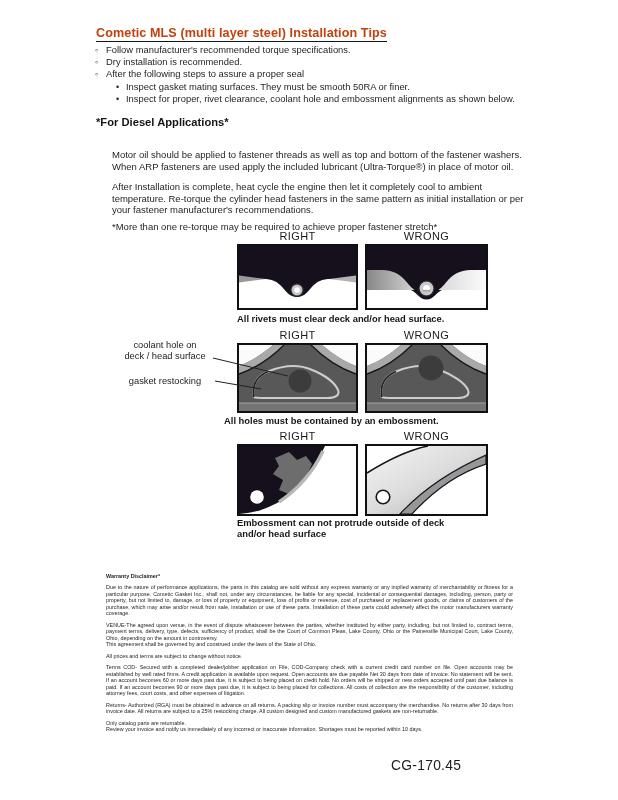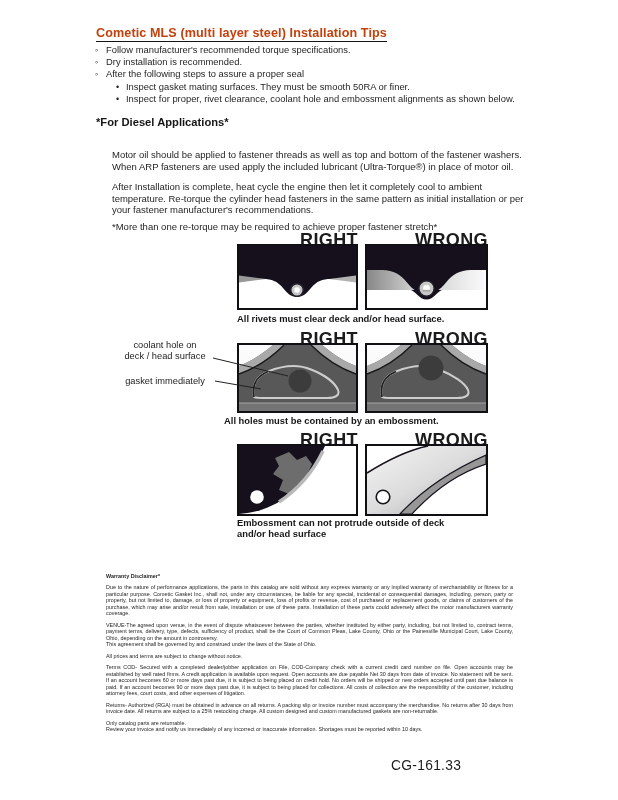--- a/index.html
+++ b/index.html
@@ -9,21 +9,21 @@
   .title{left:96px;top:26px;font-size:12.6px;font-weight:bold;color:#c2410c;
          border-bottom:1.6px solid #141414;padding-bottom:1px;letter-spacing:.1px;}
   .tips{left:95px;top:44px;width:470px;font-size:9.4px;line-height:12.2px;}
   .tip{position:relative;padding-left:11px;}
   .tip::before{content:"\25E6";position:absolute;left:0;top:0;font-size:9px;color:#222;}
   .sub{position:relative;margin-left:21px;padding-left:10px;}
   .sub::before{content:"\2022";position:absolute;left:0;top:0;font-size:9px;color:#222;}
   .dh{left:96px;top:116px;font-size:11.2px;font-weight:bold;color:#161616;}
   .para{left:96px;width:424px;font-size:9.5px;line-height:11.6px;margin:16px;}
   .p1{top:133px;} .p2{top:165px;} .note{top:205px;}
-  .dg-label{top:0;font-size:18px;font-weight:700;color:#1b1b1b;text-align:right;letter-spacing:.4px;}
+  .dg-label{top:0;font-size:11px;font-weight:400;color:#1b1b1b;text-align:center;letter-spacing:.4px;}
   .lblL{left:237px;width:121px;} .lblR{left:365px;width:123px;}
   .dbox{border:2px solid #101014;box-sizing:border-box;background:#fff;}
   .dbox svg{display:block;}
   .bL{left:237px;width:121px;} .bR{left:365px;width:123px;}
   .cap{font-size:9.4px;font-weight:bold;color:#161616;line-height:11px;}
   .ann{font-size:9.3px;color:#1c1c1c;line-height:10.6px;text-align:center;width:96px;left:117px;}
   .overlay{pointer-events:none;z-index:5;}
   .disc{left:106px;top:573px;width:407px;font-size:5.4px;line-height:6.5px;color:#262626;}
   .disc p{margin:0 0 5px 0;text-align:justify;}
   .disc p.tight{margin-bottom:0;}
@@ -86,21 +86,21 @@
   </div>
   <div class="abs cap" style="left:237px;top:313px">All rivets must clear deck and/or head surface.</div>
 
   <div class="abs dg-label lblL" style="top:329px">RIGHT</div>
   <div class="abs dg-label lblR" style="top:329px">WRONG</div>
 
   <div class="abs ann" style="top:340px">
     <div>coolant hole on</div>
     <div>deck / head surface</div>
   </div>
-  <div class="abs ann" style="top:376px">gasket immediately</div>
+  <div class="abs ann" style="top:376px">gasket restocking</div>
 
   <svg class="abs overlay" style="left:210px;top:350px" width="90" height="45">
     <line x1="3" y1="8" x2="78" y2="26" stroke="#222" stroke-width="1"></line>
     <line x1="5" y1="31" x2="51" y2="39" stroke="#222" stroke-width="1"></line>
   </svg>
 
   <div class="abs dbox bL" style="top:343px;height:70px">
     <svg viewBox="0 0 117 66" width="117" height="66">
       <rect width="117" height="66" fill="#585858"></rect>
       <rect y="58" width="117" height="8" fill="#747474"></rect>
@@ -172,15 +172,15 @@
     <p>Due to the nature of performance applications, the parts in this catalog are sold without any express warranty or any implied warranty of merchantability or fitness for a particular purpose.  Cometic Gasket Inc., shall not, under any circumstances, be liable for any special, incidental or consequential damages, including, person, party or property, but not limited to, damage, or loss of property or equipment, loss of profits or revenue, cost of purchased or replacement goods, or claims of customers of the purchase, which may arise and/or result from sale, installation or use of these parts.  Installation of these parts could adversely affect the motor manufacturers warranty coverage.</p>
     <p class="tight">VENUE-The agreed upon venue, in the event of dispute whatsoever between the parties, whether instituted by either party, including, but not limited to, contract terms, payment terms, delivery, type, defects, sufficiency of product, shall be the Court of Common Pleas, Lake County, Ohio or the Painesville Municipal Court, Lake County, Ohio, depending on the amount in controversy.</p>
     <p>This agreement shall be governed by and construed under the laws of the State of Ohio.</p>
     <p>All prices and terms are subject to change without notice.</p>
     <p>Terms COD- Secured with a completed dealer/jobber application on File, COD-Company check with a current credit card number on file.  Open accounts may be established by well rated firms.  A credit application is available upon request.  Open accounts are due payable Net 30 days from date of invoice.  No statement will be sent.  If an account becomes 60 or more days past due, it is subject to being placed on credit hold.  No orders will be shipped or new orders accepted until past due balance is paid.  If an account becomes 90 or more days past due, it is subject to being placed for collections.  All costs of collection are the responsibility of the customer, including attorney fees, court costs, and other expenses of litigation.</p>
     <p>Returns- Authorized (RGA) must be obtained in advance on all returns.  A packing slip or invoice number must accompany the merchandise.  No returns after 30 days from invoice date.  All returns are subject to a 25% restocking charge.  All custom designed and custom manufactured gaskets are non-returnable.</p>
     <p class="tight">Only catalog parts are returnable.</p>
     <p>Review your invoice and notify us immediately of any incorrect or inaccurate information.  Shortages must be reported within 10 days.</p>
   </div>
 
-  <div class="abs code">CG-161.33</div>
+  <div class="abs code">CG-170.45</div>
 
 </div>
 
 </body></html>

